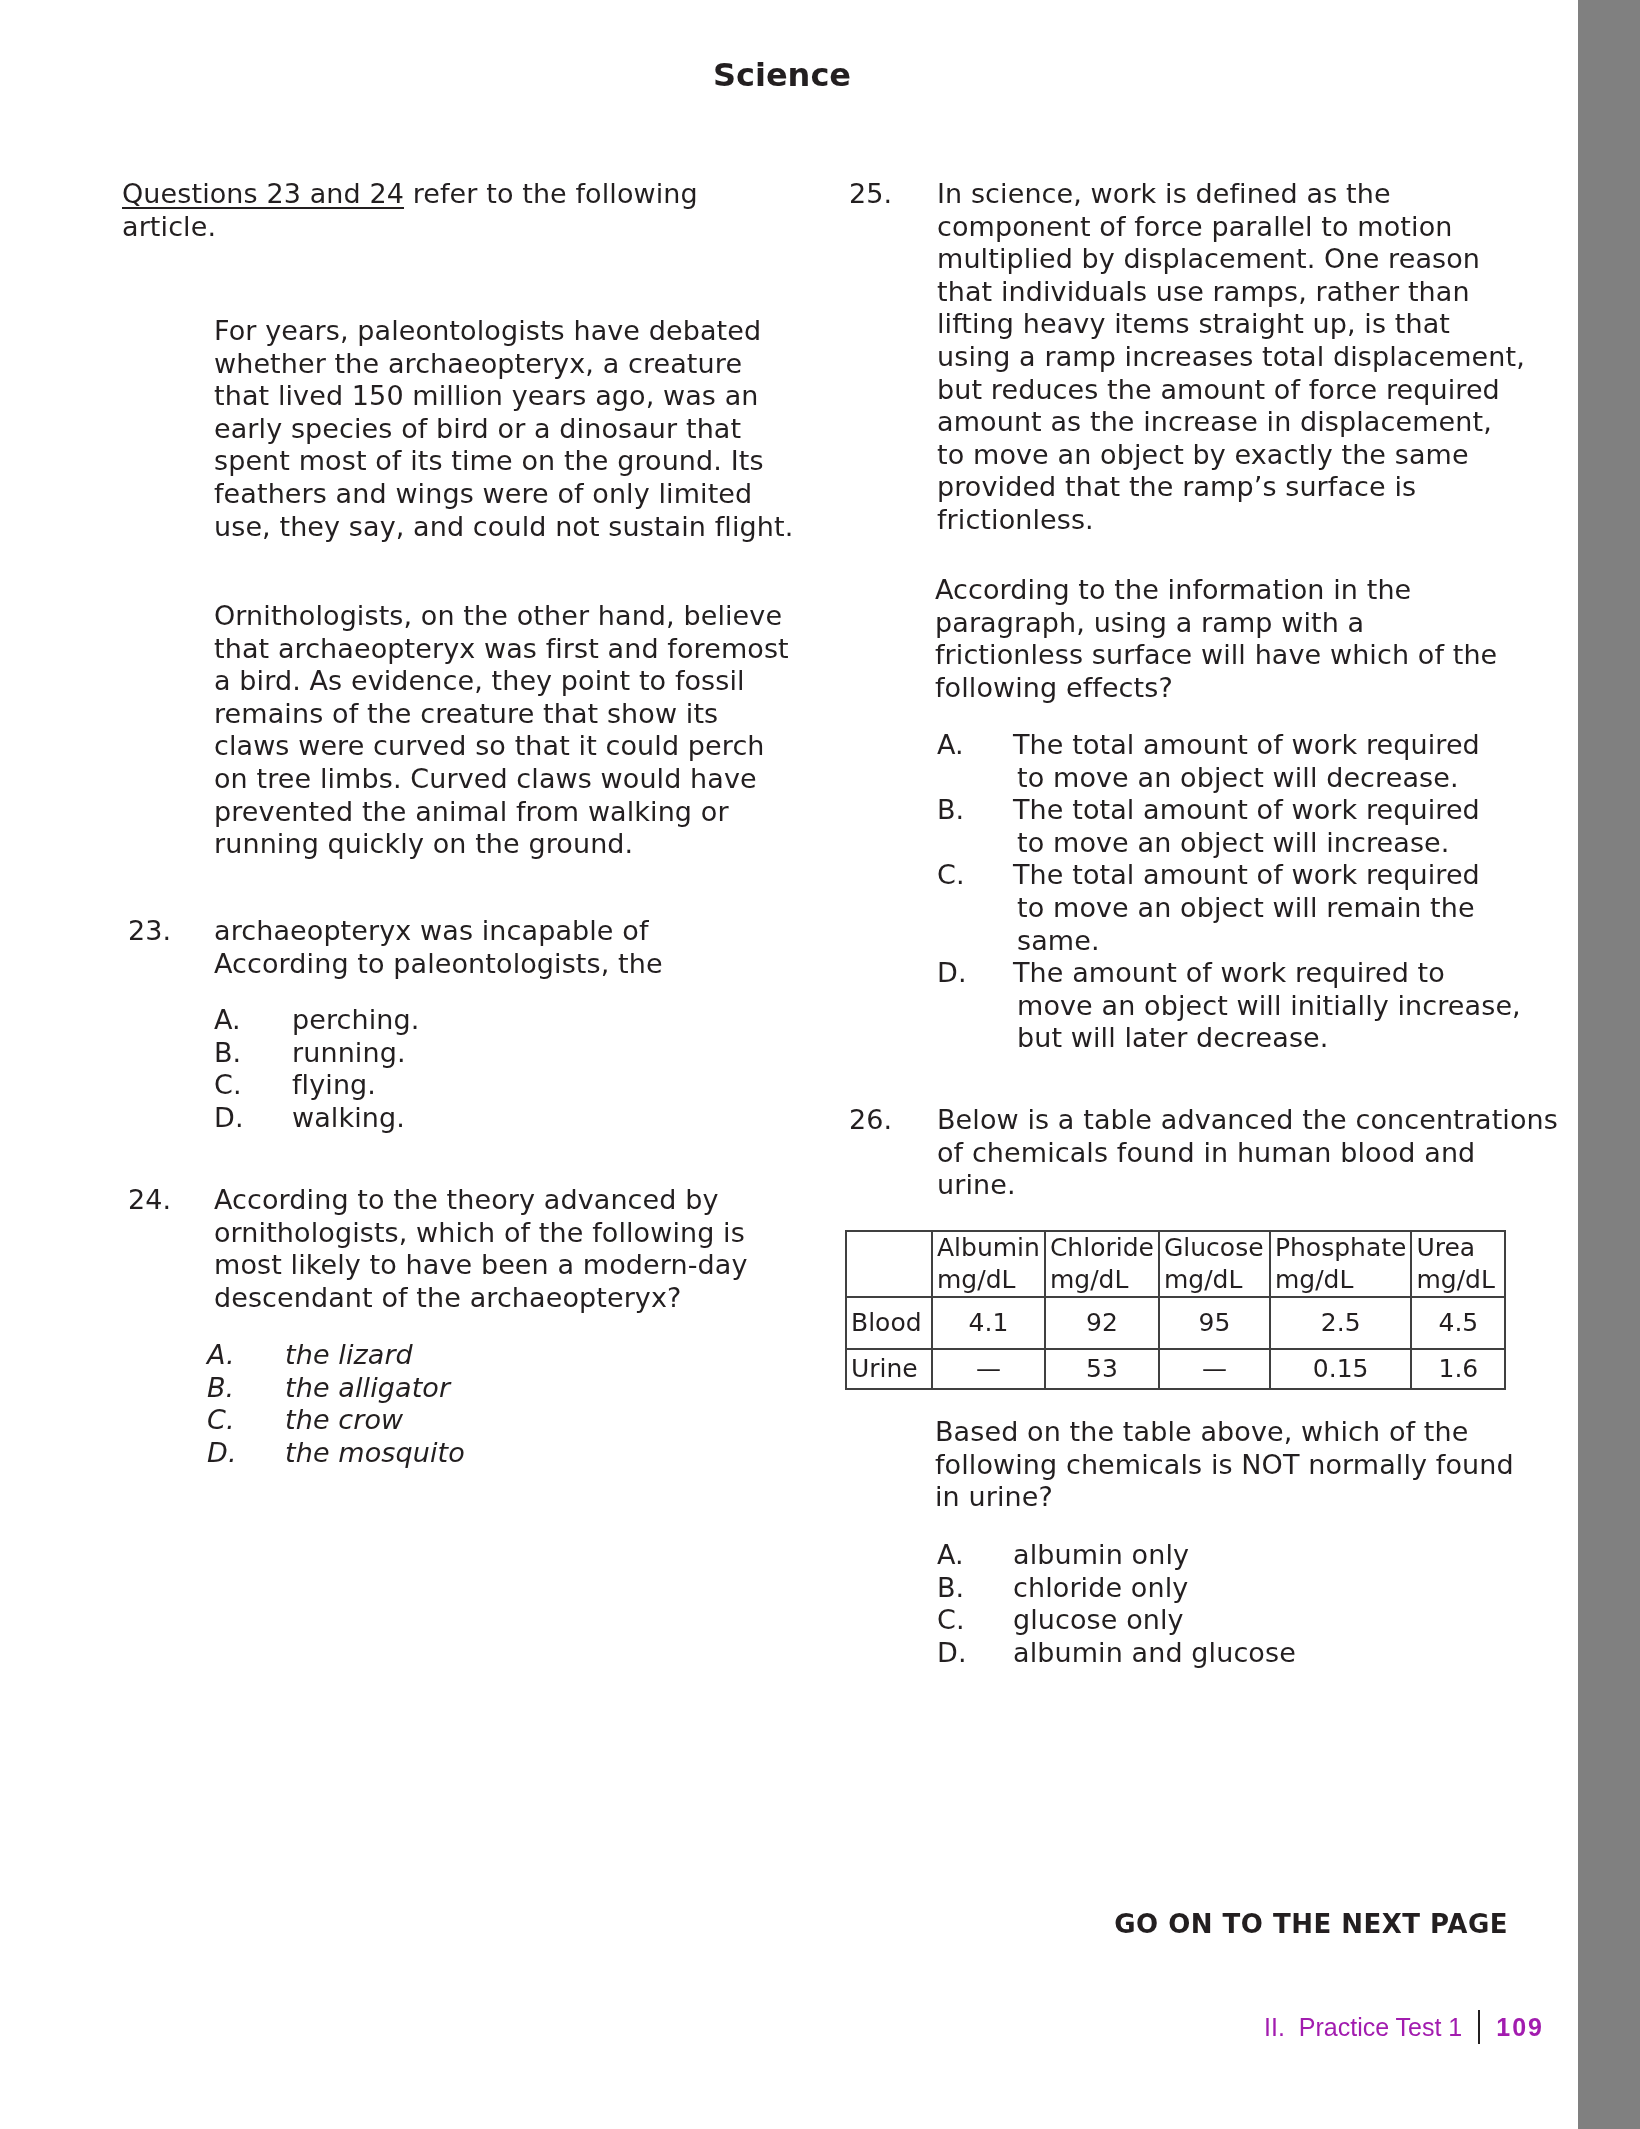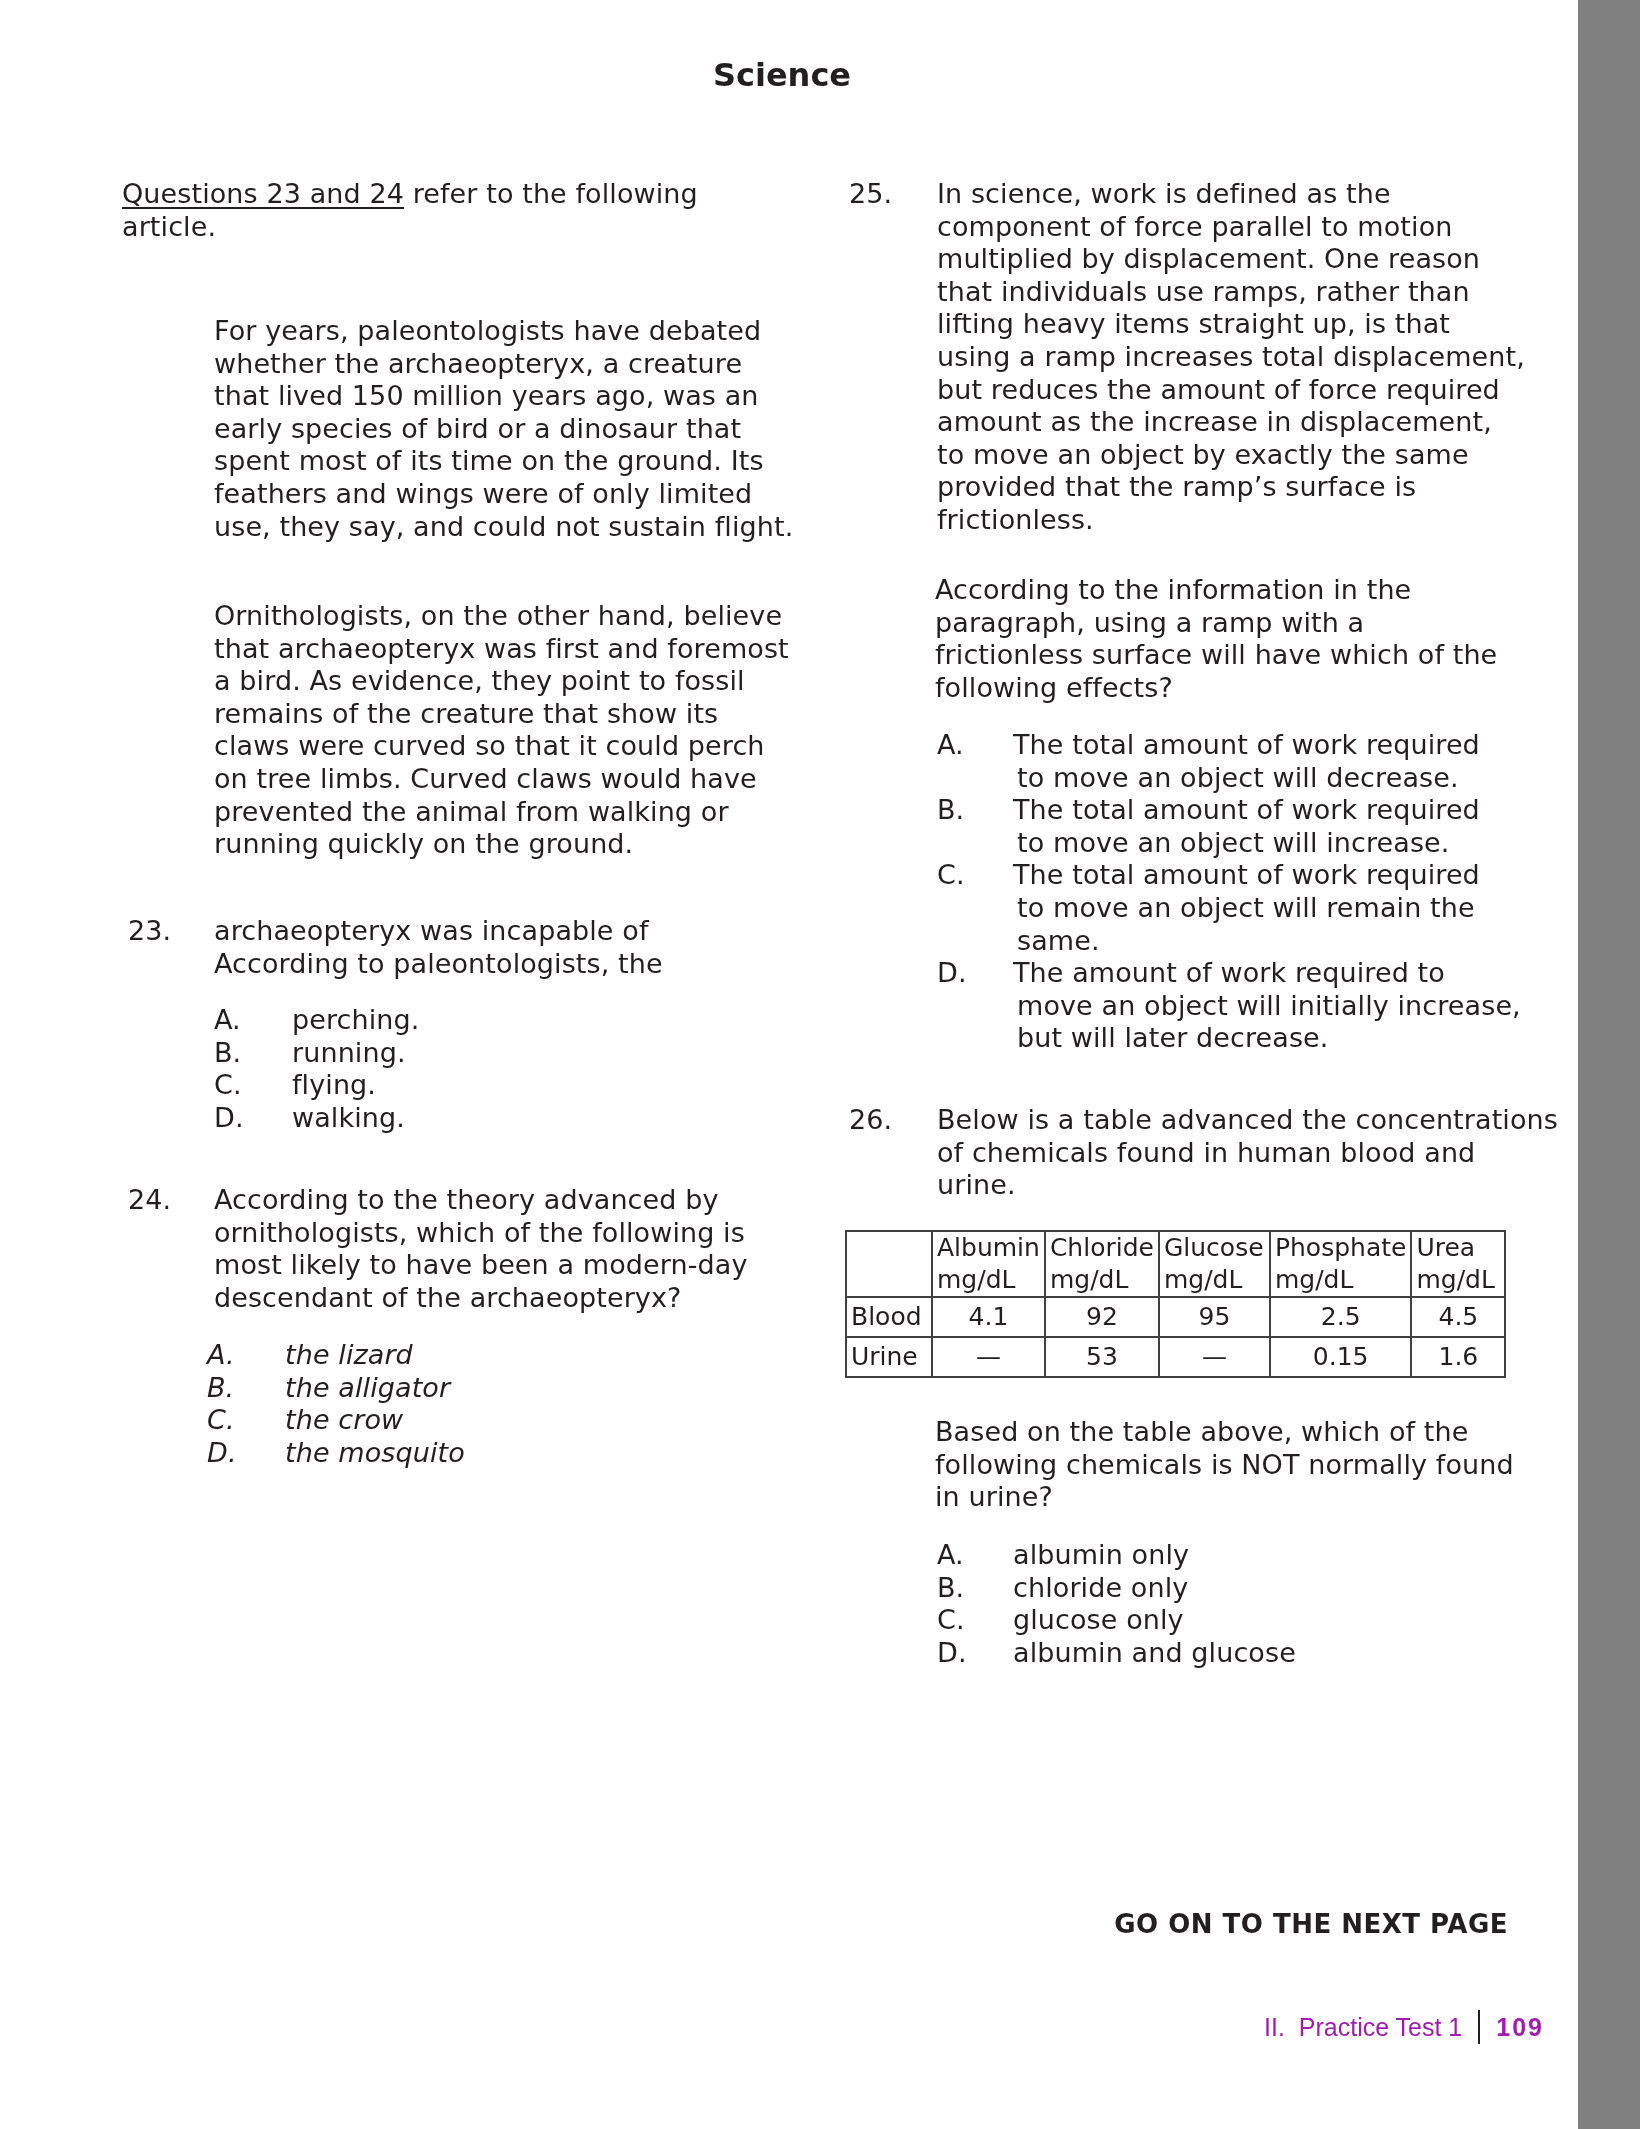--- a/index.html
+++ b/index.html
@@ -158,21 +158,21 @@
         </td>
     <td style="width:128px;">
           <span class="line">Phosphate</span>
           <span class="line">mg/dL</span>
         </td>
     <td style="width:84px;">
           <span class="line">Urea</span>
           <span class="line">mg/dL</span>
         </td>
   </tr>
-  <tr style="height:40px;">
+  <tr style="height:52px;">
     <td>Blood</td>
     <td class="num">4.1</td>
     <td class="num">92</td>
     <td class="num">95</td>
     <td class="num">2.5</td>
     <td class="num">4.5</td>
   </tr>
   <tr style="height:40px;">
     <td>Urine</td>
     <td class="num">—</td>

